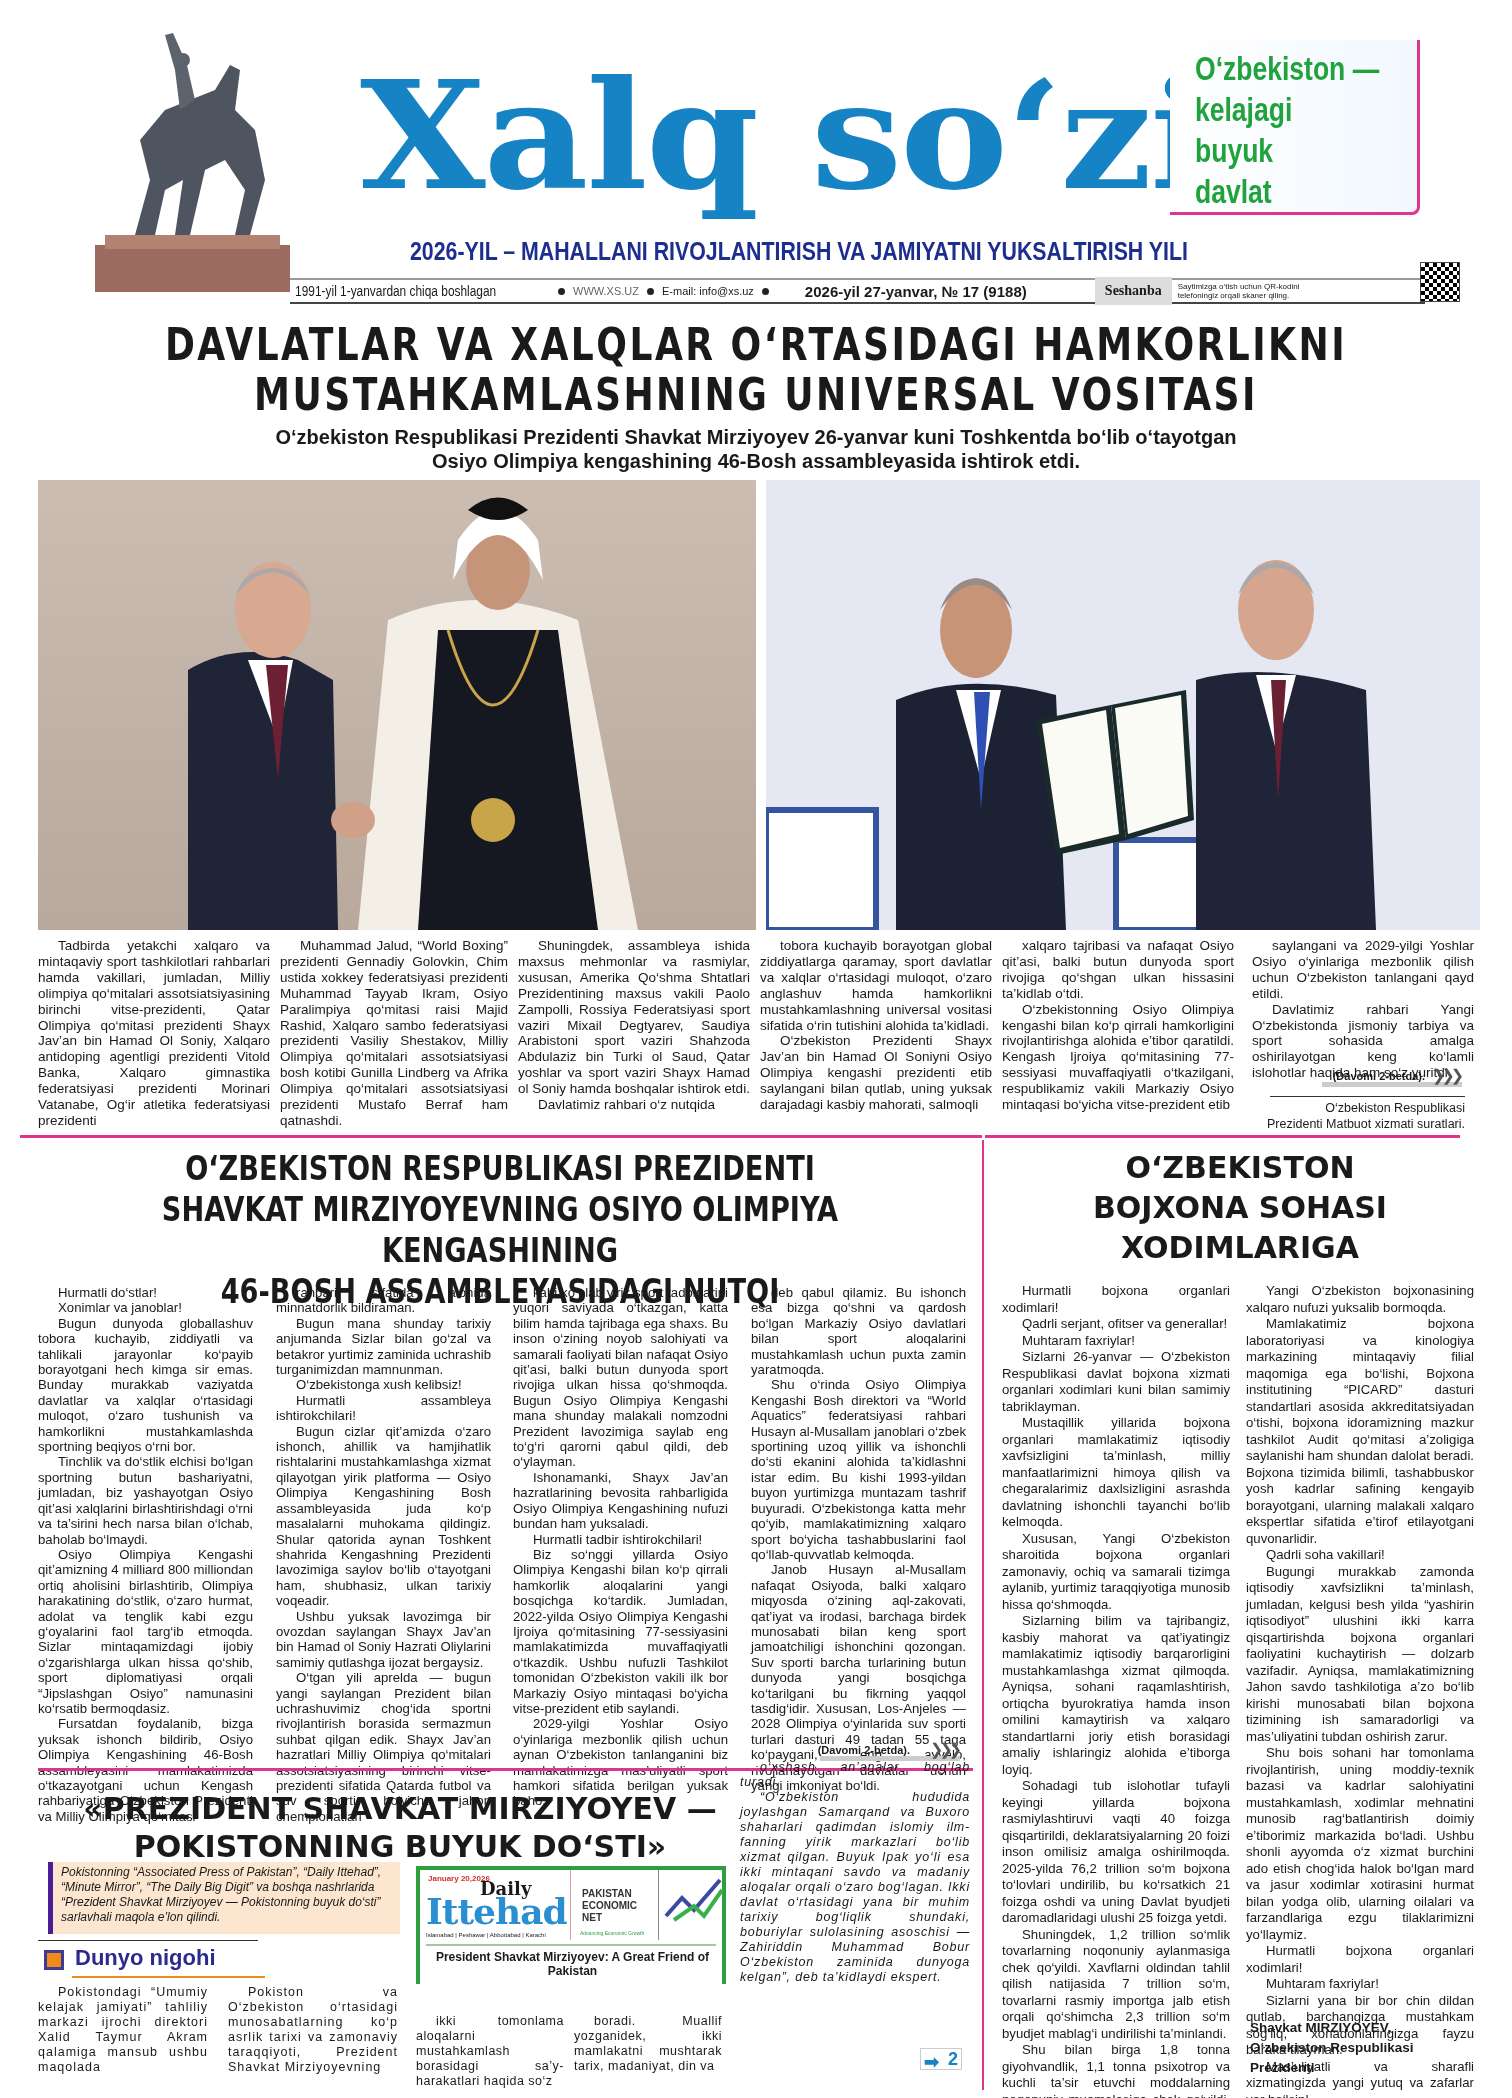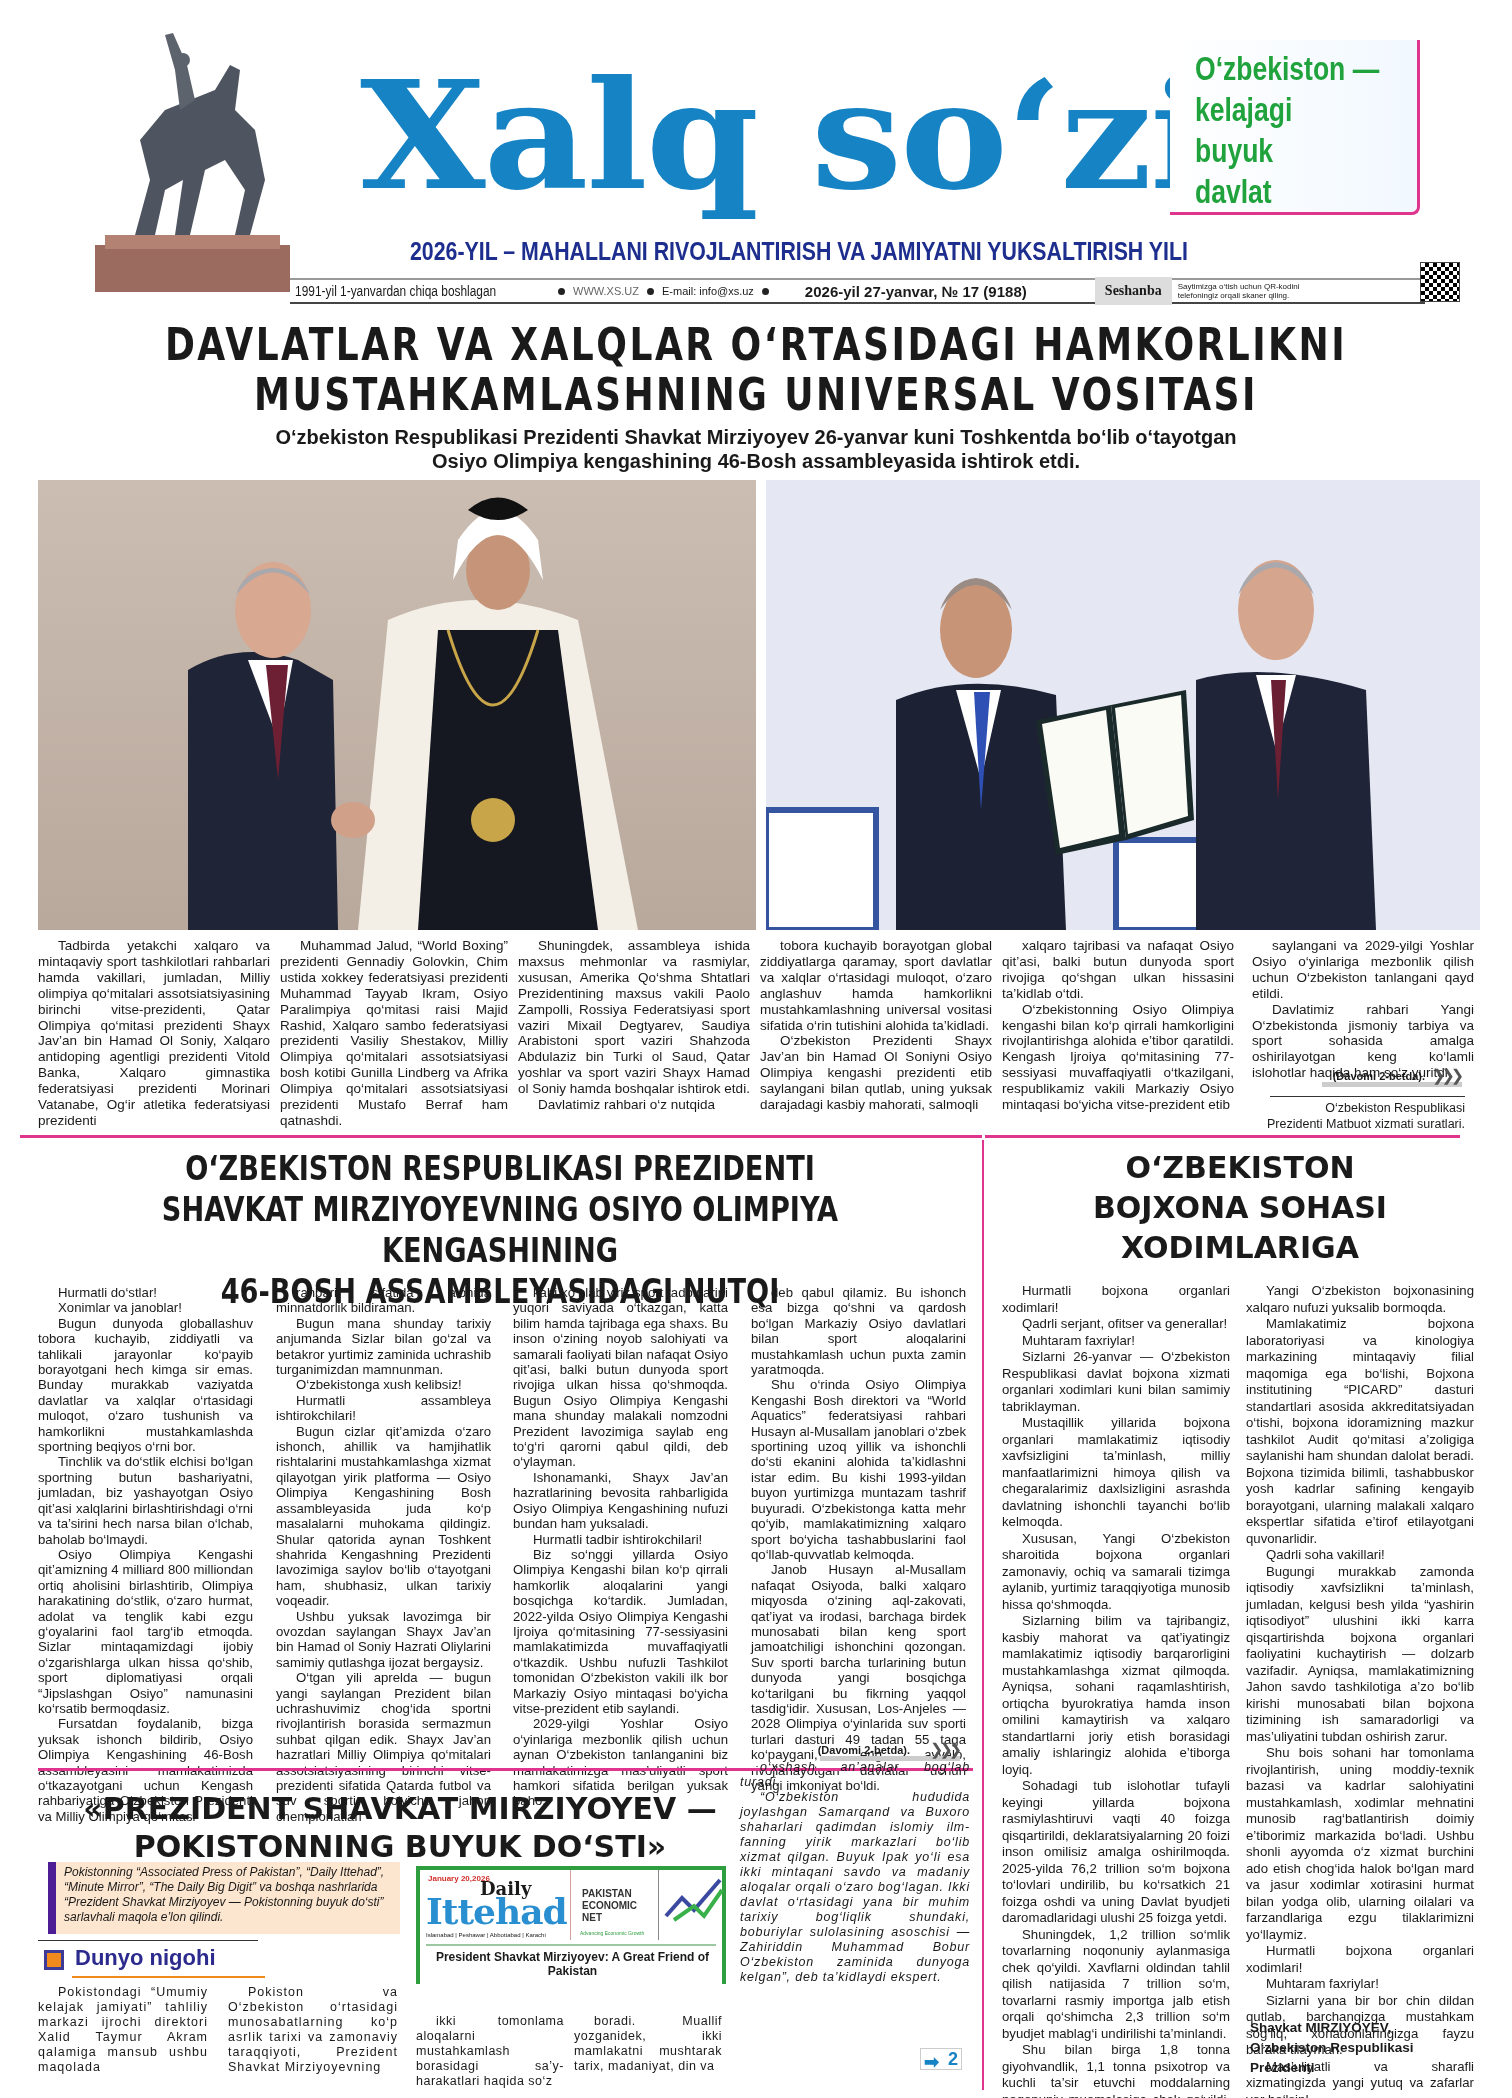--- a/index.html
+++ b/index.html
@@ -24,21 +24,21 @@
 #photo1{left:38px;top:480px;width:718px;height:450px;background:#c9bcb1}
 #photo2{left:766px;top:480px;width:714px;height:450px;background:#e4e8f2}
 
 .col{position:absolute;font-size:13.5px;line-height:15.9px;text-align:justify}
 .col p{text-indent:20px}
 .rule-pink{position:absolute;height:3px;background:#e0358f}
 .vrule{position:absolute;width:2px;background:#e0358f}
 .h2{position:absolute;text-align:center;font-family:"DejaVu Sans",sans-serif;font-weight:bold}
 .cont{font-weight:bold;font-size:11px;text-align:right}
 #pak-h{left:60px;top:1790px;width:680px;text-align:center;font-family:"DejaVu Sans",sans-serif;font-weight:bold;font-size:30px;line-height:38px}
-#lead-box{left:48px;top:1862px;width:352px;height:72px;background:#fde6cf;border-left:8px solid #4c1d95;font-style:italic;font-size:12px;line-height:15px;padding:3px 8px}
+#lead-box{left:48px;top:1862px;width:352px;height:72px;background:#fde6cf;border-left:5px solid #4c1d95;font-style:italic;font-size:12px;line-height:15px;padding:3px 8px}
 #dn{left:38px;top:1940px;width:220px;height:34px;border-top:1px solid #333}
 #dn-sq{left:44px;top:1950px;width:20px;height:20px;background:#f08a1c;border:3px solid #3d3b95}
 #dn-title{left:75px;top:1945px;font-weight:bold;color:#2c2a8c;font-size:22px}
 #dn-line{left:72px;top:1976px;width:193px;height:2px;background:#f08a1c}
 #ittehad{left:416px;top:1866px;width:310px;height:118px;border:4px solid #2e9e3e;border-bottom:0;background:#fff}
 #page2{left:920px;top:2048px;width:42px;height:22px;border:1px solid #ccc;color:#1683c4;font-weight:bold;font-size:18px;text-align:right;padding-right:3px}
 </style>
 </head>
 <body>
 

